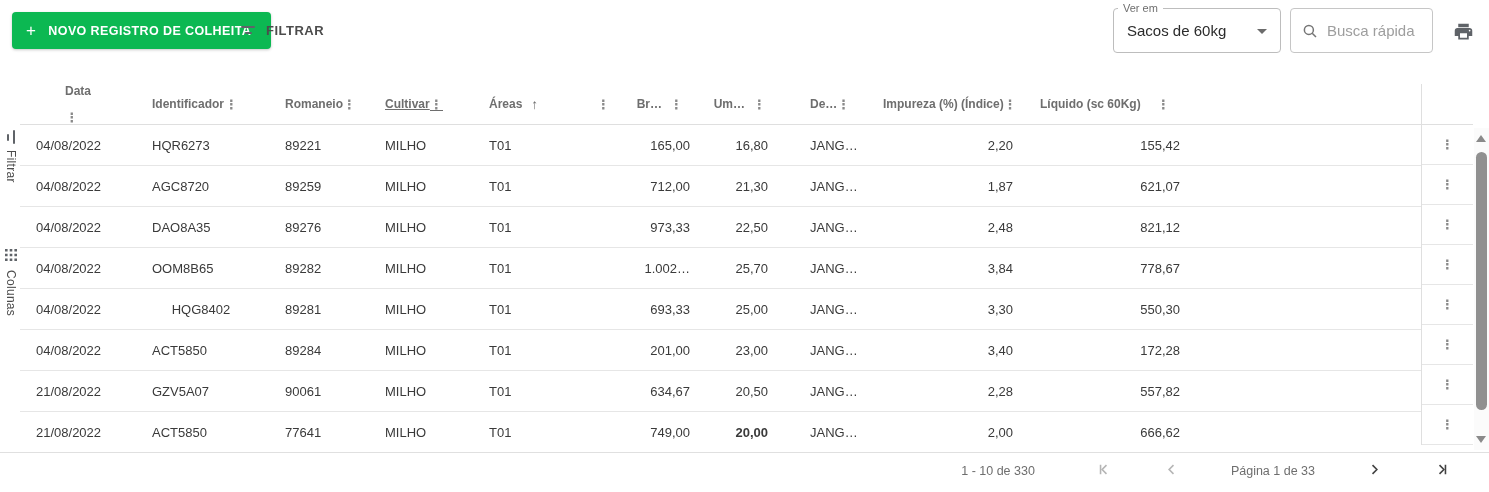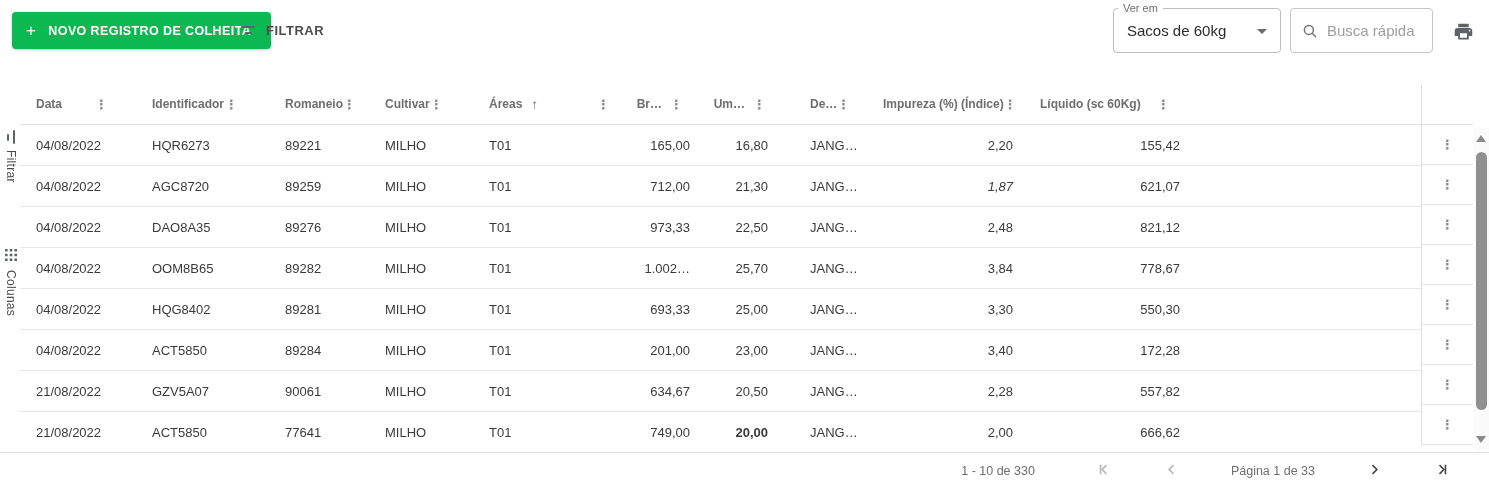--- a/index.html
+++ b/index.html
@@ -135,36 +135,36 @@
   <span style="display:flex;color:#5f6368;">
     <svg width="12" height="12" viewBox="0 0 12 12" fill="currentColor">
       <path d="M0 0h2.6v2.6H0zM4.7 0h2.6v2.6H4.7zM9.4 0H12v2.6H9.4zM0 4.7h2.6v2.6H0zM4.7 4.7h2.6v2.6H4.7zM9.4 4.7H12v2.6H9.4zM0 9.4h2.6V12H0zM4.7 9.4h2.6V12H4.7zM9.4 9.4H12V12H9.4z"></path>
     </svg>
   </span>
   <span class="side-label">Colunas</span>
 </button>
 
 <div class="tbl">
   <div class="hrow" id="hrow">
-      <div class="hcell" style="width: 100px; padding-left: 16px;">
+      <div class="hcell" style="width: 100px; padding-left: 16px; flex-direction: column;">
         <span>Data</span>
         <span class="sp"></span>
         <span class="kebab" style="margin-right: 12px;">⋮</span>
       </div>
       <div class="hcell" style="width: 130px; padding-left: 32px;">
         <span>Identificador</span>
         <span class="sp"></span>
         <span class="kebab" style="margin-right: 12px;">⋮</span>
       </div>
       <div class="hcell" style="width: 104px; padding-left: 35px;">
         <span>Romaneio</span>
         <span class="sp"></span>
         <span class="kebab" style="margin-right: 12px;">⋮</span>
       </div>
-      <div class="hcell" style="width: 101px; padding-left: 31px;">
+      <div class="hcell" style="width: 101px; padding-left: 31px; text-decoration: underline;">
         <span>Cultivar</span>
         <span class="sp"></span>
         <span class="kebab" style="margin-right: 12px;">⋮</span>
       </div>
       <div class="hcell" style="width: 167px; padding-left: 34px;">
         <span>Áreas</span>
         <span class="sort">↑</span>
         <span class="sp"></span>
         <span class="kebab" style="margin-right: 12px;">⋮</span>
       </div>
@@ -211,21 +211,21 @@
       </div>
       <div class="row">
         <div class="cell" style="width: 100px; padding-left: 16px;">04/08/2022</div>
         <div class="cell" style="width: 130px; padding-left: 32px;">AGC8720</div>
         <div class="cell" style="width: 104px; padding-left: 35px;">89259</div>
         <div class="cell" style="width: 101px; padding-left: 31px;">MILHO</div>
         <div class="cell" style="width: 167px; padding-left: 34px;">T01</div>
         <div class="cell" style="width: 75px; text-align: right; padding-right: 7px;">712,00</div>
         <div class="cell" style="width: 83px; text-align: right; padding-right: 12px;">21,30</div>
         <div class="cell" style="width: 76px; padding-left: 30px;">JANG…</div>
-        <div class="cell" style="width: 165px; text-align: right; padding-right: 8px; font-style: italic;">1,87</div>
+        <div class="cell" style="width: 165px; text-align: right; padding-right: 8px;">1,87</div>
         <div class="cell" style="width: 167px; text-align: right; padding-right: 8px;">621,07</div>
         <div style="flex: 1 1 0%;"></div>
       </div>
       <div class="row">
         <div class="cell" style="width: 100px; padding-left: 16px;">04/08/2022</div>
         <div class="cell" style="width: 130px; padding-left: 32px;">DAO8A35</div>
         <div class="cell" style="width: 104px; padding-left: 35px;">89276</div>
         <div class="cell" style="width: 101px; padding-left: 31px;">MILHO</div>
         <div class="cell" style="width: 167px; padding-left: 34px;">T01</div>
         <div class="cell" style="width: 75px; text-align: right; padding-right: 7px;">973,33</div>
@@ -243,21 +243,21 @@
         <div class="cell" style="width: 167px; padding-left: 34px;">T01</div>
         <div class="cell" style="width: 75px; text-align: right; padding-right: 7px;">1.002…</div>
         <div class="cell" style="width: 83px; text-align: right; padding-right: 12px;">25,70</div>
         <div class="cell" style="width: 76px; padding-left: 30px;">JANG…</div>
         <div class="cell" style="width: 165px; text-align: right; padding-right: 8px;">3,84</div>
         <div class="cell" style="width: 167px; text-align: right; padding-right: 8px;">778,67</div>
         <div style="flex: 1 1 0%;"></div>
       </div>
       <div class="row">
         <div class="cell" style="width: 100px; padding-left: 16px;">04/08/2022</div>
-        <div class="cell" style="width: 130px; padding-left: 32px;">HQG8402</div>
+        <div class="cell" style="width: 130px; padding-left: 32px; text-align: center;">HQG8402</div>
         <div class="cell" style="width: 104px; padding-left: 35px;">89281</div>
         <div class="cell" style="width: 101px; padding-left: 31px;">MILHO</div>
         <div class="cell" style="width: 167px; padding-left: 34px;">T01</div>
         <div class="cell" style="width: 75px; text-align: right; padding-right: 7px;">693,33</div>
         <div class="cell" style="width: 83px; text-align: right; padding-right: 12px;">25,00</div>
         <div class="cell" style="width: 76px; padding-left: 30px;">JANG…</div>
         <div class="cell" style="width: 165px; text-align: right; padding-right: 8px;">3,30</div>
         <div class="cell" style="width: 167px; text-align: right; padding-right: 8px;">550,30</div>
         <div style="flex: 1 1 0%;"></div>
       </div>

